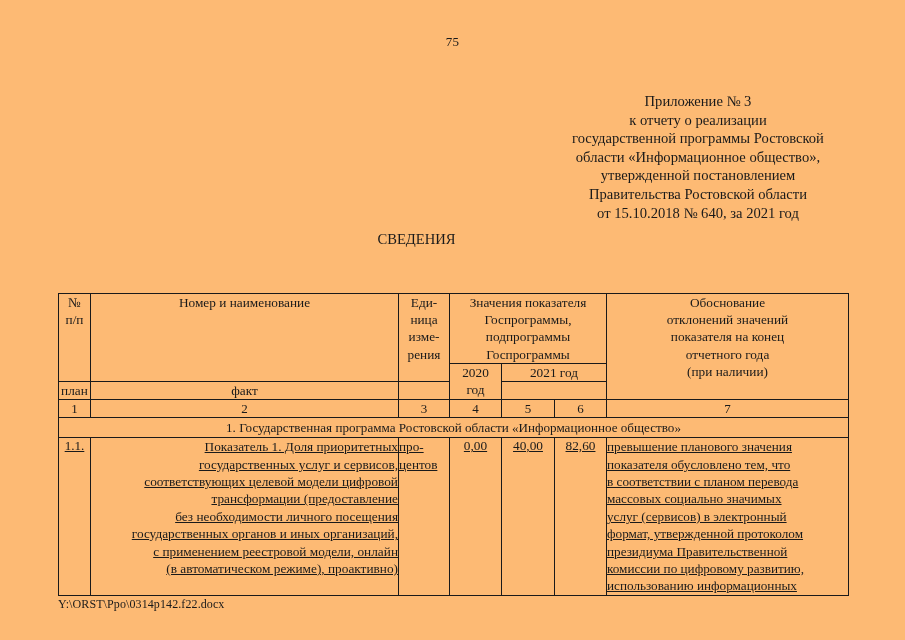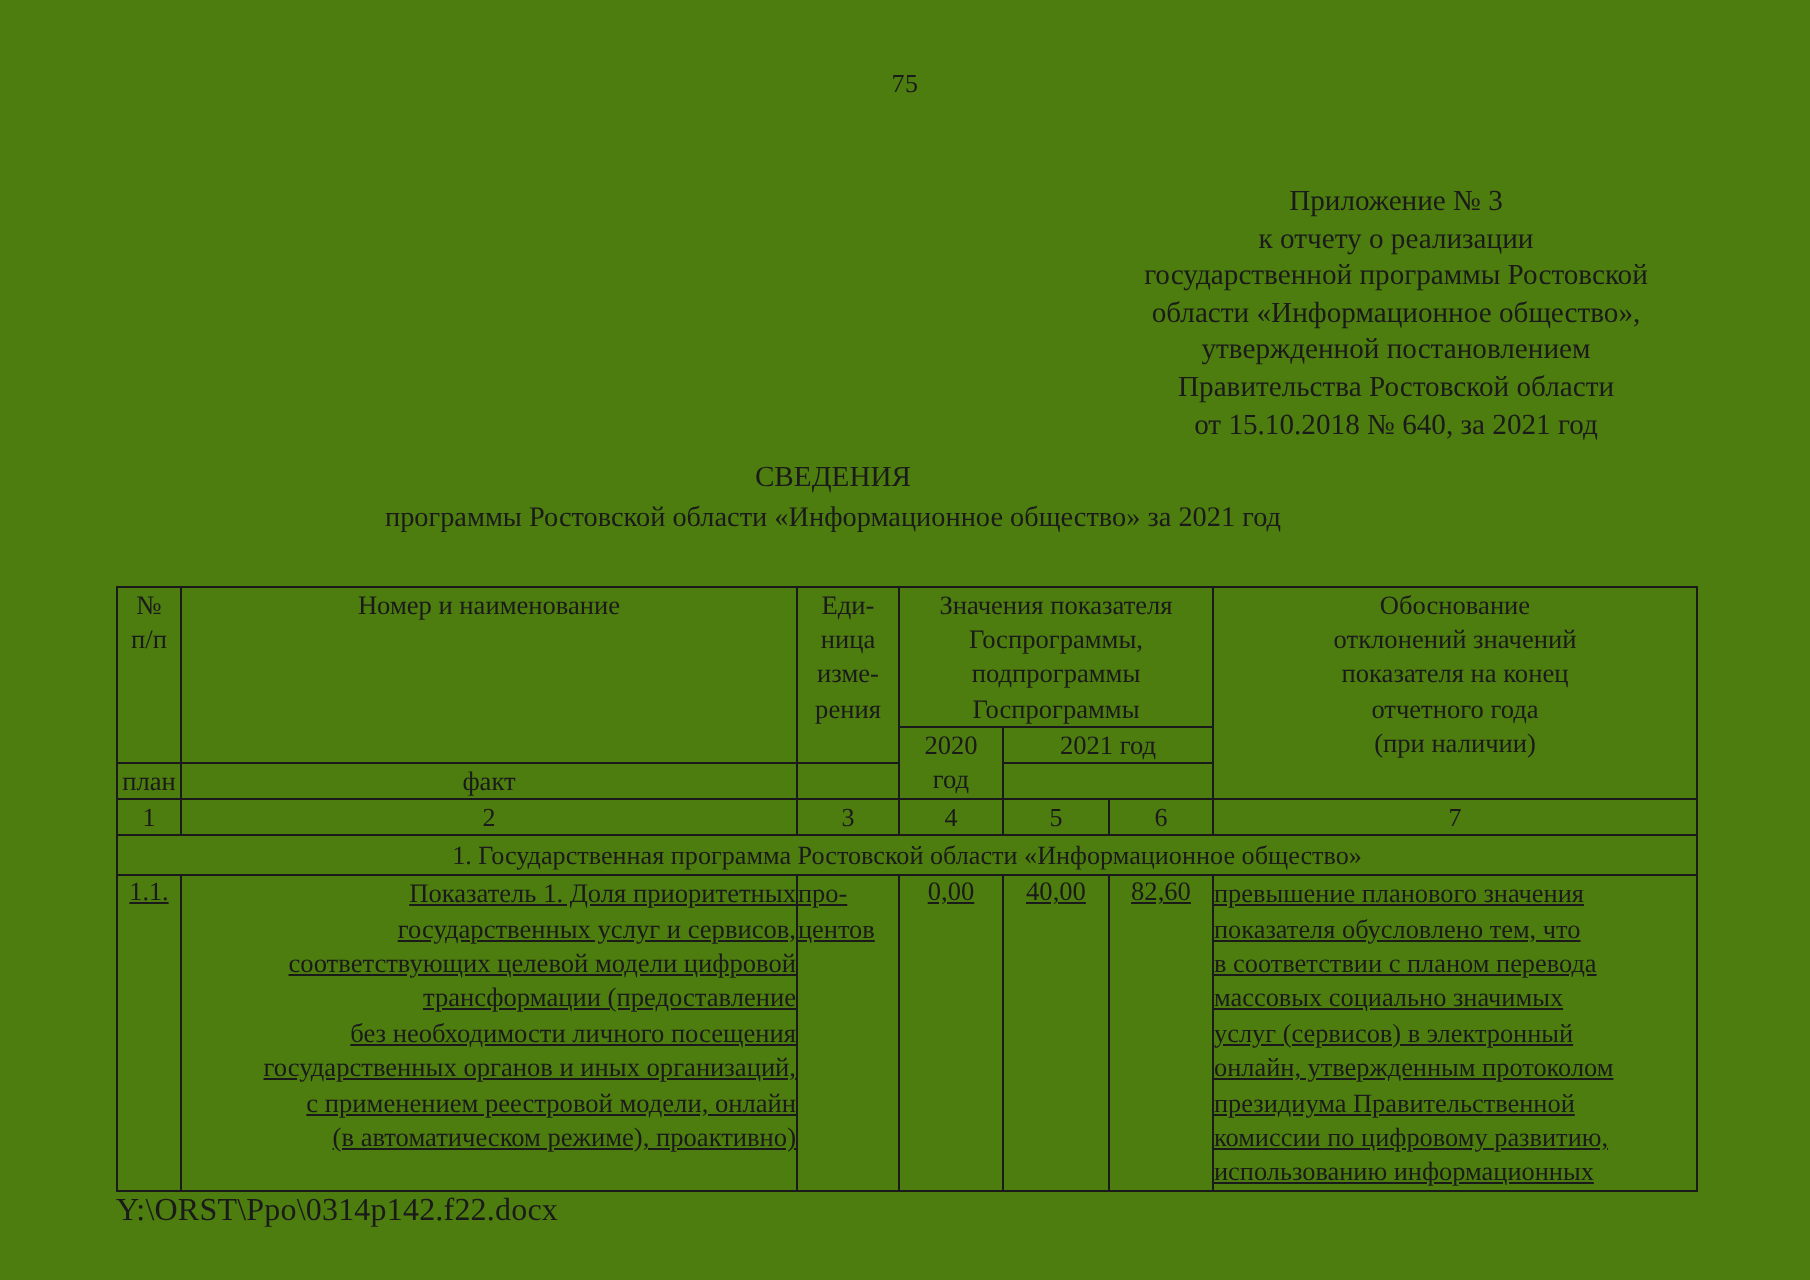--- a/index.html
+++ b/index.html
@@ -12,21 +12,21 @@
     height: 640px;
     position: relative;
     font-family: "Liberation Serif", "DejaVu Serif", serif;
     color: #1a1a1a;
     overflow: hidden;
   }
 
   .page {
     position: absolute;
     inset: 0;
-    background: #4d7c0f;
+    background: #fdba74;
   }
 
   
   .page-number {
     position: absolute;
     top: 34px;
     left: 0;
     width: 905px;
     text-align: center;
     font-size: 13px;
@@ -128,21 +128,21 @@
   .line { display: block; white-space: nowrap; }
 
   
   .clip-bottom { border-bottom: 1px solid #1a1a1a; text-decoration: underline; }
 
   
   .footer-path {
     position: absolute;
     top: 597px;
     left: 58px;
-    font-size: 16px;
+    font-size: 12px;
     letter-spacing: 0.1px;
   }
 </style>
 </head>
 <body>
 
 <div class="page">
 
   <div class="page-number">75</div>
 
@@ -151,21 +151,20 @@
     <div>к отчету о реализации</div>
     <div>государственной программы Ростовской</div>
     <div>области «Информационное общество»,</div>
     <div>утвержденной постановлением</div>
     <div>Правительства Ростовской области</div>
     <div>от 15.10.2018 № 640, за 2021 год</div>
   </div>
 
   <div class="doc-title">
     <div>СВЕДЕНИЯ</div>
-    <div class="sub">программы Ростовской области «Информационное общество» за 2021 год</div>
   </div>
 
   <div class="table-wrap">
     <table class="report">
       <colgroup>
         <col style="width:32px">
         <col style="width:308px">
         <col style="width:51px">
         <col style="width:52px">
         <col style="width:53px">
@@ -253,21 +252,21 @@
           </td>
           <td class="cell-num clip-bottom">0,00</td>
           <td class="cell-num clip-bottom">40,00</td>
           <td class="cell-num clip-bottom">82,60</td>
           <td class="cell-just clip-bottom">
             <span class="line">превышение планового значения</span>
             <span class="line">показателя обусловлено тем, что</span>
             <span class="line">в соответствии с планом перевода</span>
             <span class="line">массовых социально значимых</span>
             <span class="line">услуг (сервисов) в электронный</span>
-            <span class="line">онлайн, утвержденным протоколом</span>
+            <span class="line">формат, утвержденной протоколом</span>
             <span class="line">президиума Правительственной</span>
             <span class="line">комиссии по цифровому развитию,</span>
             <span class="line">использованию информационных</span>
           </td>
         </tr>
       </tbody>
     </table>
   </div>
 
   <div class="footer-path">Y:\ORST\Ppo\0314p142.f22.docx</div>

